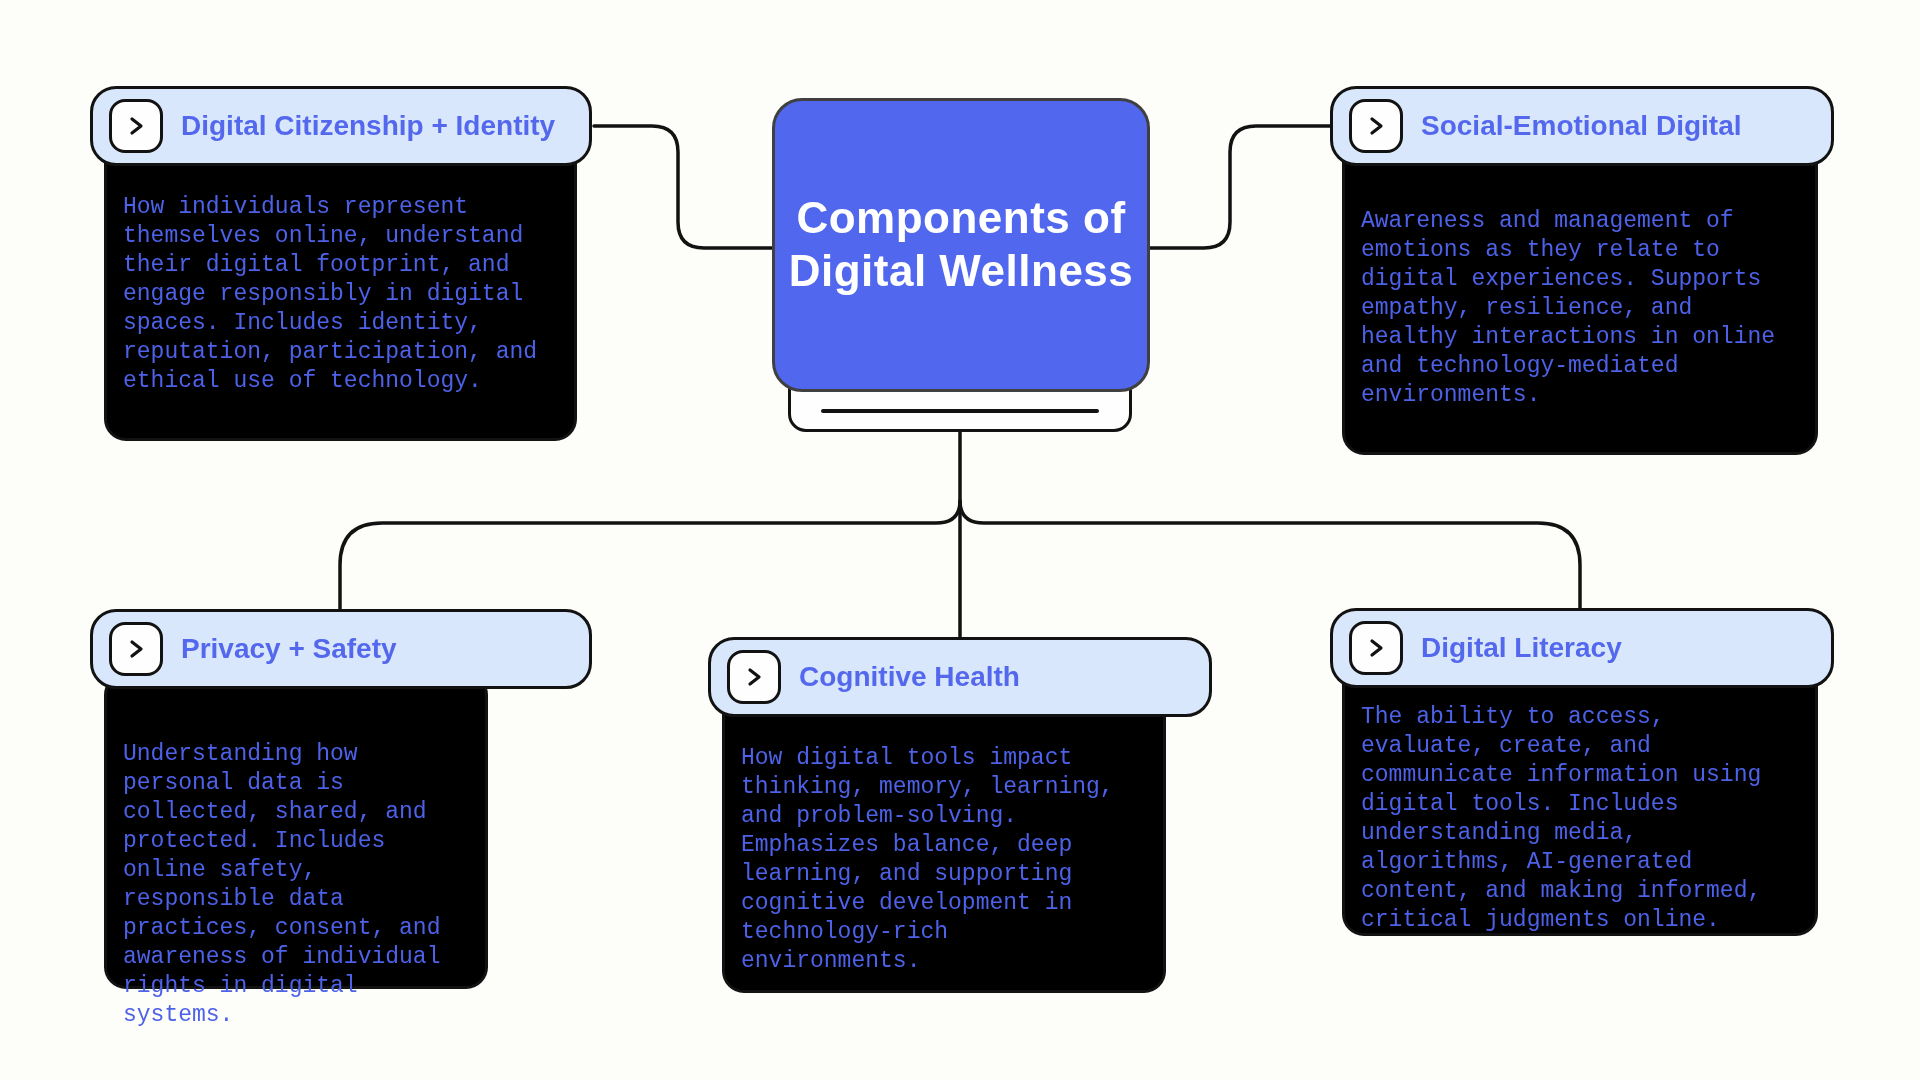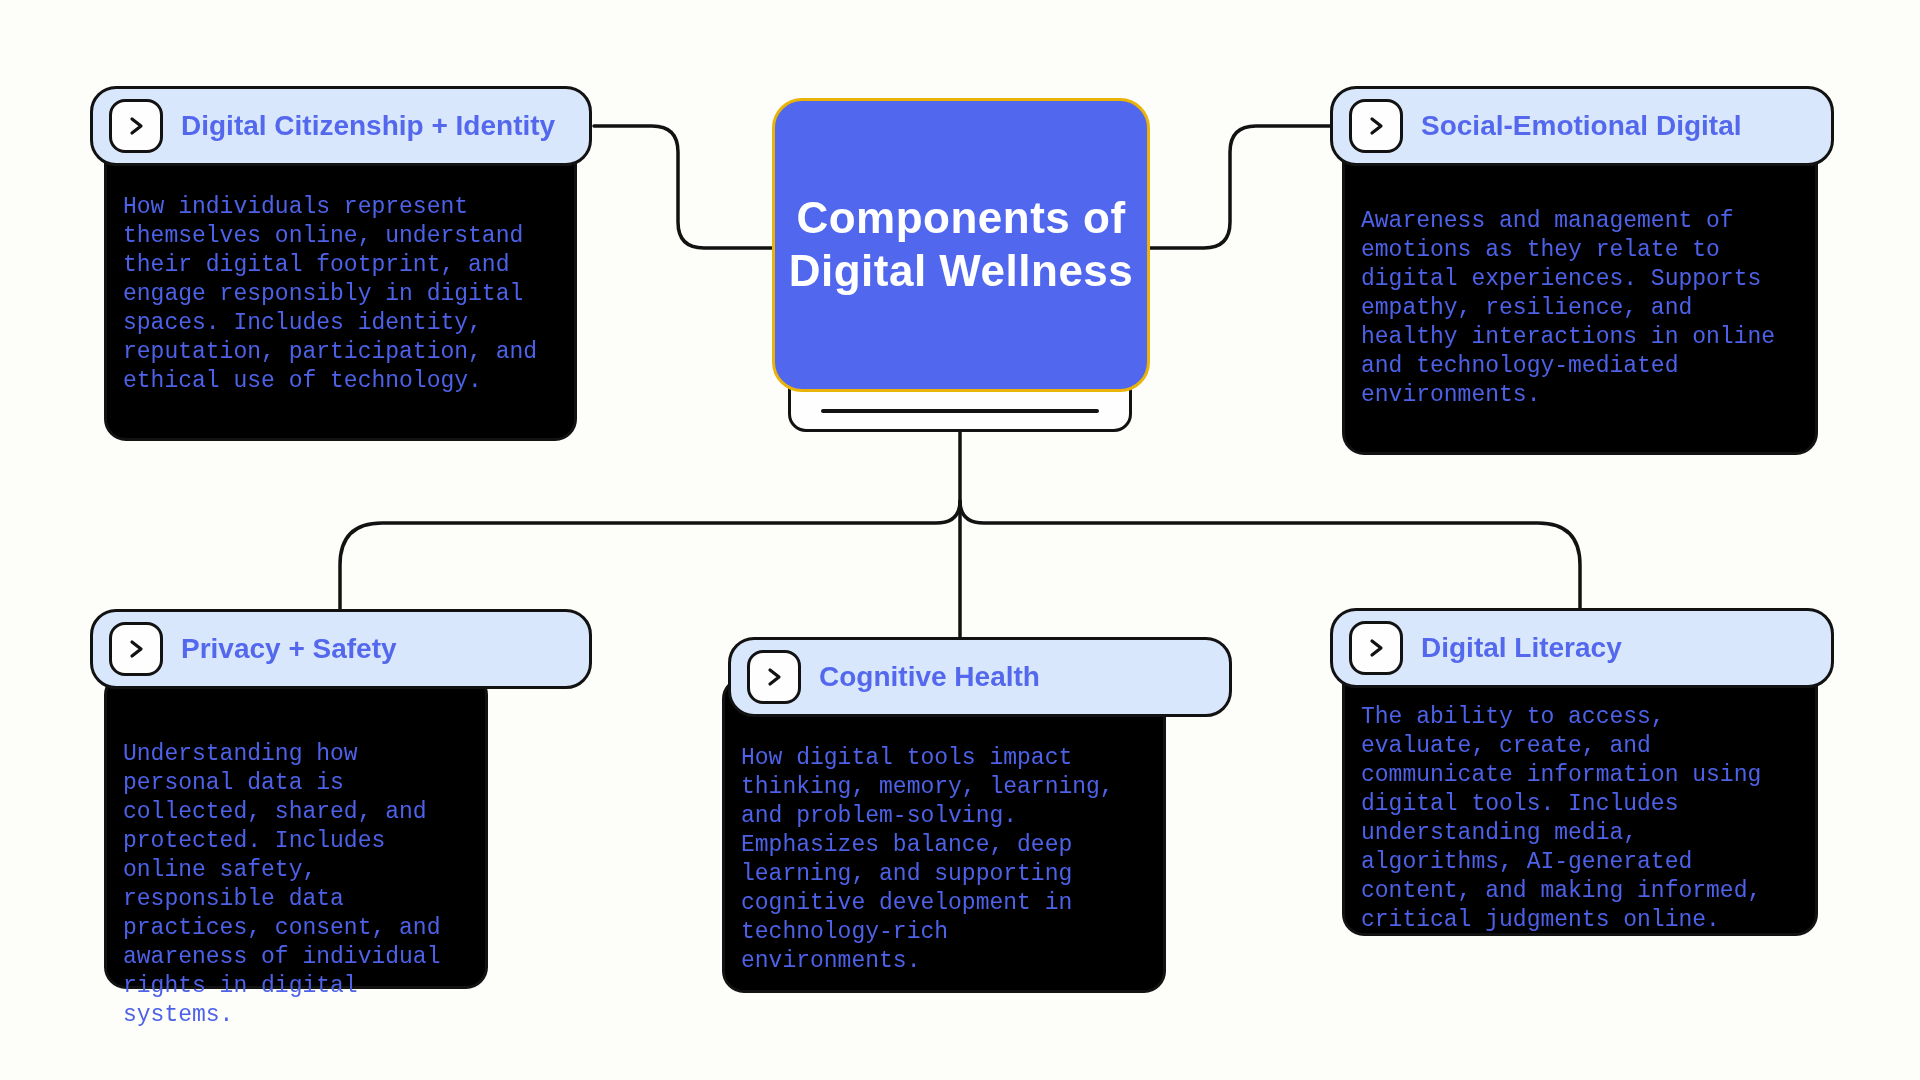--- a/index.html
+++ b/index.html
@@ -50,21 +50,21 @@
   }
   .card-desc{
     margin:0;
     font-size:23px;line-height:29px;color:#4d61e9;
   }
 
   
   .center-node{
     position:absolute;left:772px;top:98px;width:378px;height:294px;
     background:#5067ee;
-    border:3px solid #eab308;border-radius:30px;
+    border:3px solid #404040;border-radius:30px;
     box-sizing:border-box;
     display:flex;align-items:center;justify-content:center;
     z-index:3;
   }
   .center-title{
     color:#ffffff;font-size:44px;font-weight:bold;line-height:1.2;
     text-align:center;white-space:pre-line;
     letter-spacing:.5px;
   }
   .center-base{
@@ -137,21 +137,21 @@
       <svg width="28" height="28" viewBox="0 0 28 28">
           <polyline points="10,7 19,14 10,21" fill="none" stroke="#121212" stroke-width="3.2" stroke-linecap="round" stroke-linejoin="round"></polyline>
         </svg>
     </div>
     <span class="card-title">Privacy + Safety</span>
   </div>
 
   <div class="card-body" style="left:722px;top:677px;width:444px;height:316px;">
     <p class="card-desc">How digital tools impact thinking, memory, learning, and problem-solving. Emphasizes balance, deep learning, and supporting cognitive development in technology-rich environments.</p>
   </div>
-  <div class="card-header" style="left:708px;top:637px;width:504px;height:80px;margin-left:20px;">
+  <div class="card-header" style="left:708px;top:637px;width:504px;height:80px;">
     <div class="chevron-btn">
       <svg width="28" height="28" viewBox="0 0 28 28">
           <polyline points="10,7 19,14 10,21" fill="none" stroke="#121212" stroke-width="3.2" stroke-linecap="round" stroke-linejoin="round"></polyline>
         </svg>
     </div>
     <span class="card-title">Cognitive Health</span>
   </div>
 
   <div class="card-body" style="left:1342px;top:636px;width:476px;height:300px;">
     <p class="card-desc">The ability to access, evaluate, create, and communicate information using digital tools. Includes understanding media, algorithms, AI-generated content, and making informed, critical judgments online.</p>

